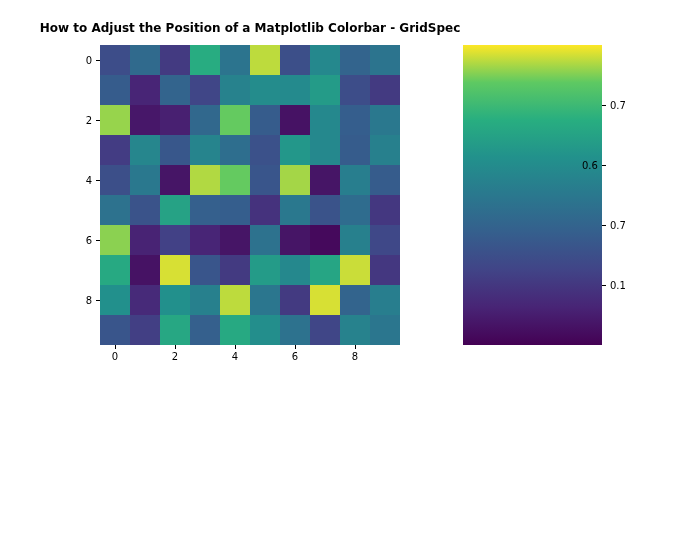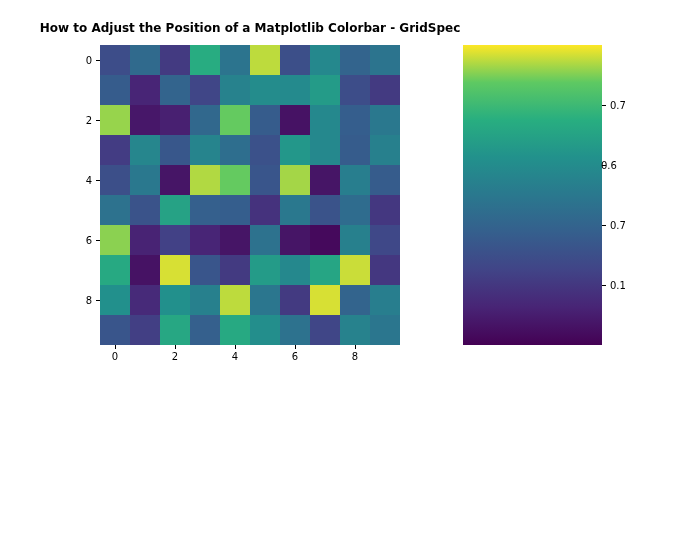--- a/index.html
+++ b/index.html
@@ -181,17 +181,17 @@
     </div>
   <div id="colorbar" style="left: 463px; top: 45px; width: 139px; height: 300px;">
     <div id="colorbar-inner" style="background: linear-gradient(to top, rgb(68, 1, 84) 0%, rgb(72, 36, 117) 12.5%, rgb(65, 68, 135) 25%, rgb(53, 95, 141) 37.5%, rgb(42, 120, 142) 50%, rgb(34, 145, 140) 62.5%, rgb(40, 174, 128) 75%, rgb(94, 201, 98) 87.5%, rgb(253, 231, 37) 100%);"></div>
   </div>
   <div id="colorbar-axes">
       <div class="tick-mark" style="left: 602px; top: 284.5px; width: 4px; height: 1px;"></div>
       <div class="tick-label" style="left: 610px; top: 285px; transform: translate(0px, -50%);">0.1</div>
       <div class="tick-mark" style="left: 602px; top: 224.5px; width: 4px; height: 1px;"></div>
       <div class="tick-label" style="left: 610px; top: 225px; transform: translate(0px, -50%);">0.7</div>
       <div class="tick-mark" style="left: 602px; top: 164.5px; width: 4px; height: 1px;"></div>
-      <div class="tick-label" style="left: 601px; top: 165px; transform: translate(0px, -50%);">0.6</div>
+      <div class="tick-label" style="left: 582px; top: 165px; transform: translate(0px, -50%);">0.6</div>
       <div class="tick-mark" style="left: 602px; top: 104.5px; width: 4px; height: 1px;"></div>
       <div class="tick-label" style="left: 610px; top: 105px; transform: translate(0px, -50%);">0.7</div>
     </div>
 </div>
 
 </body></html>

